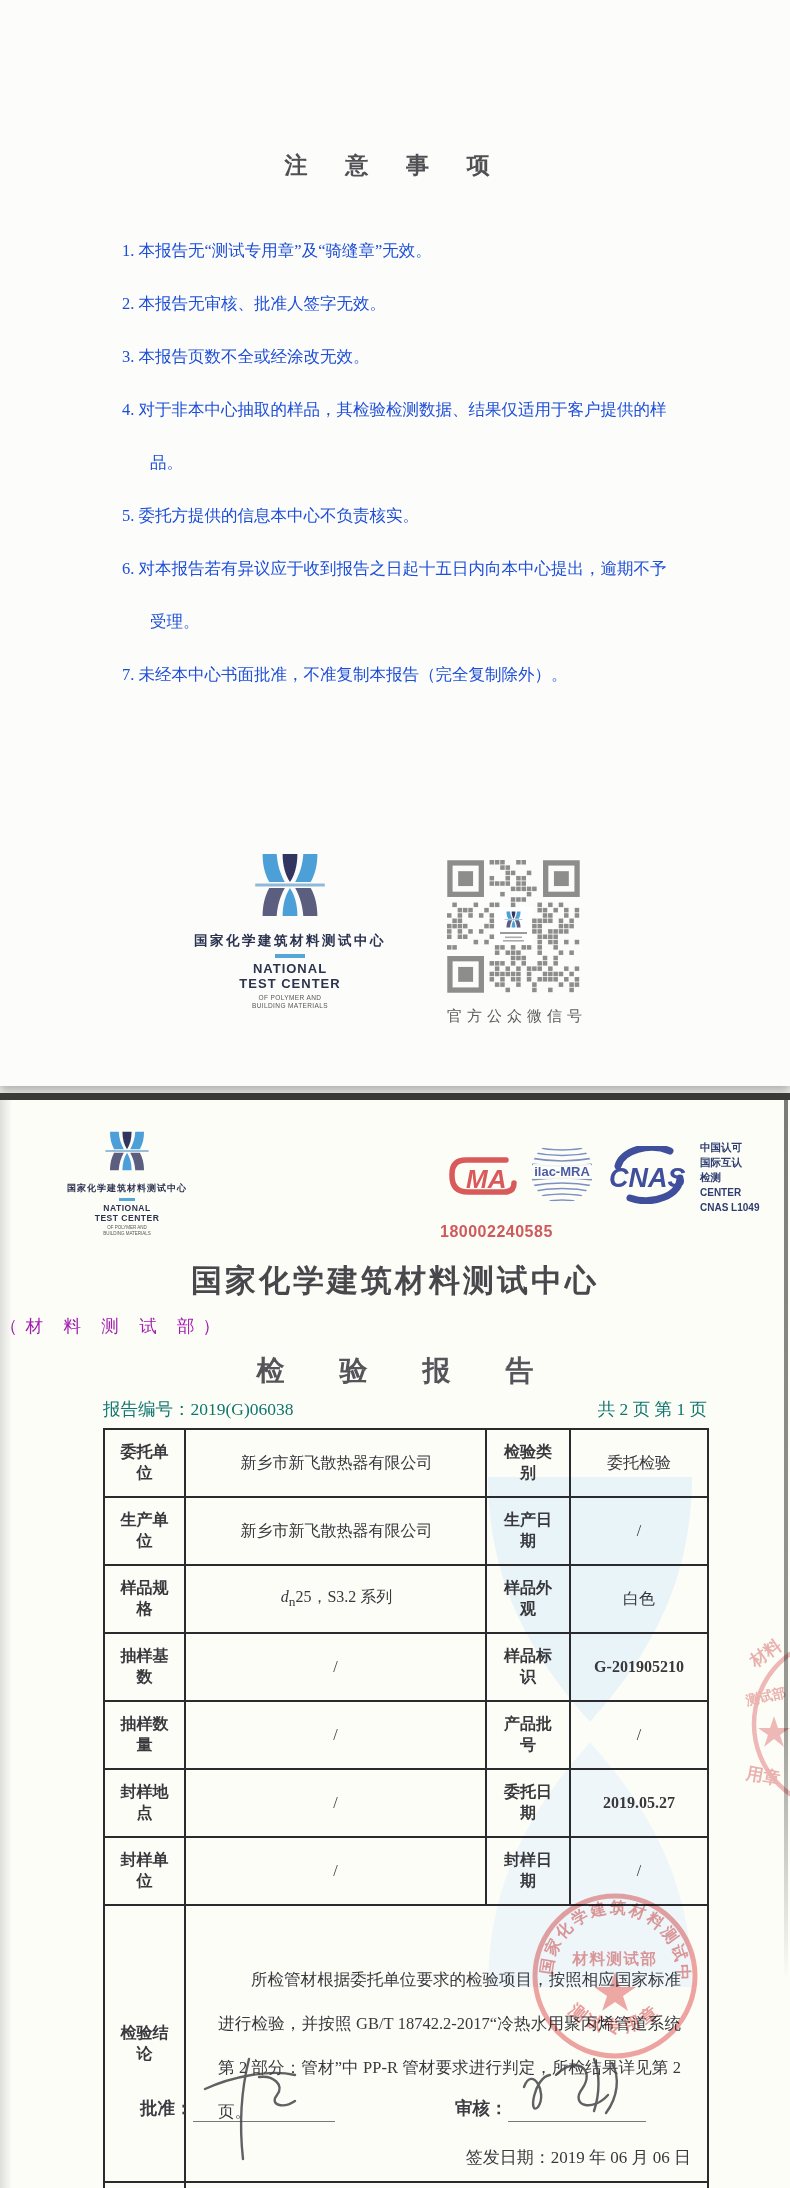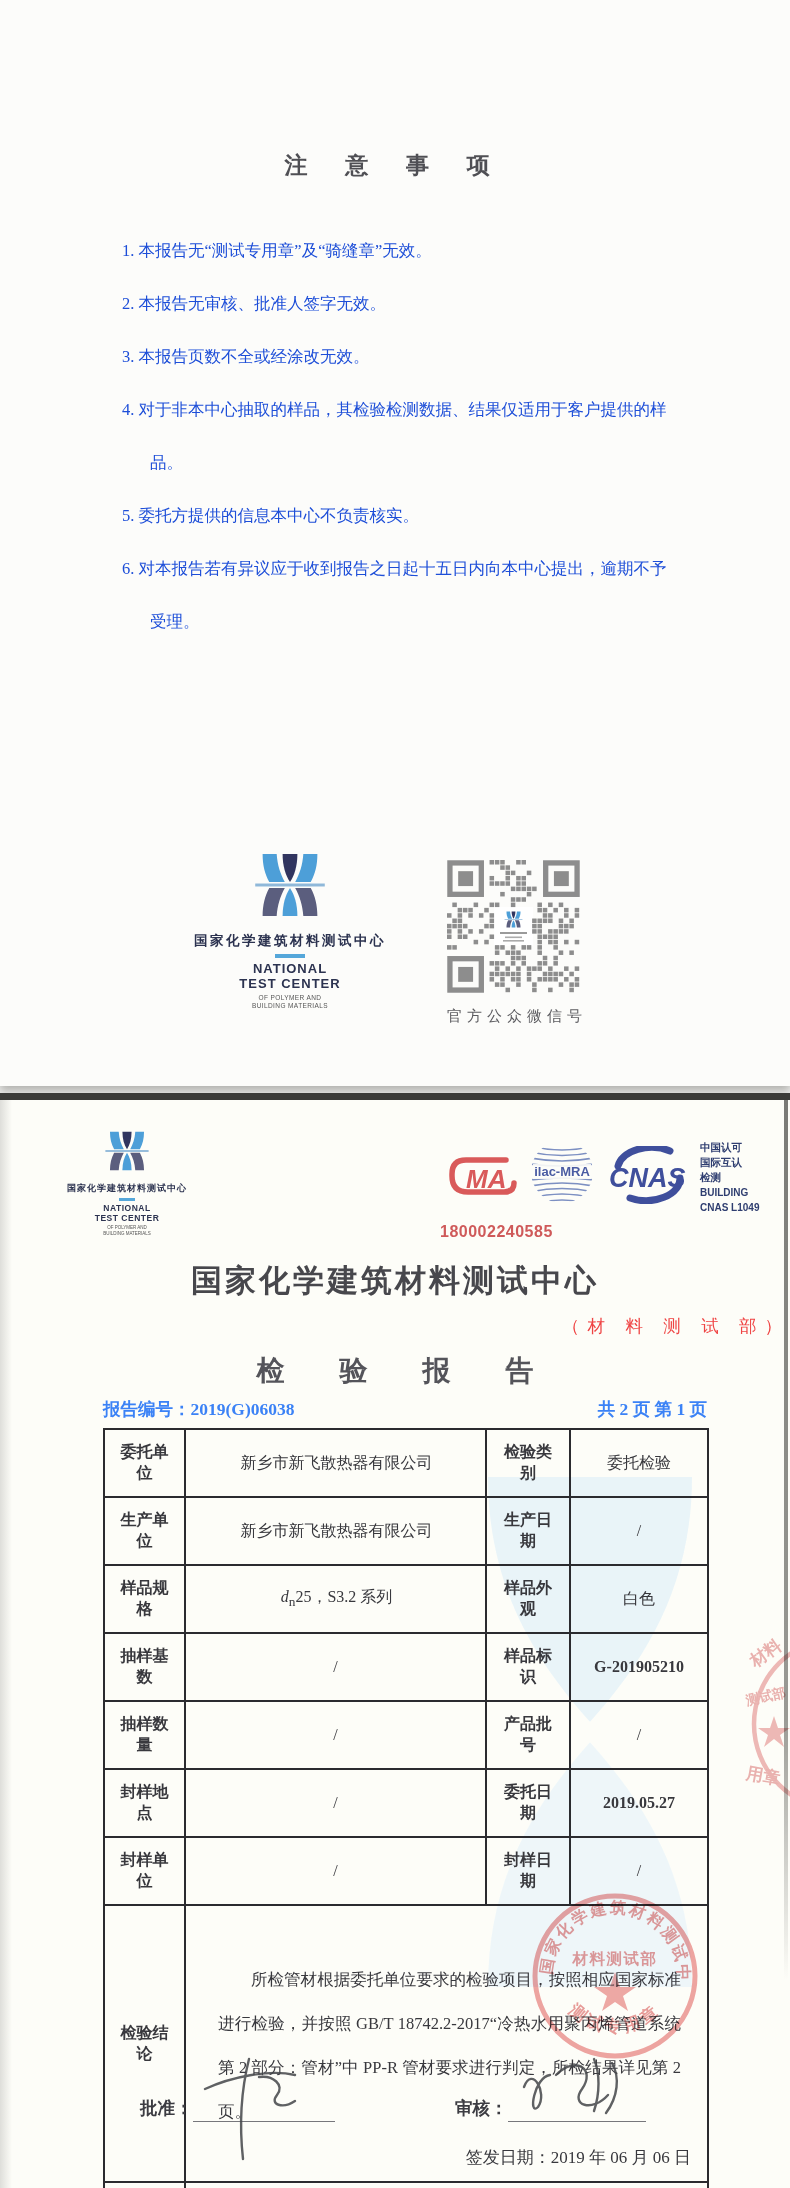--- a/index.html
+++ b/index.html
@@ -46,26 +46,26 @@
   #cma-number{font-family:"Liberation Sans","DejaVu Sans",sans-serif;font-size:16px;font-weight:bold;
     color:#cf5a5a;letter-spacing:.5px;margin-top:19px;text-align:right;}
   #ilac{left:528px;top:38px;}
   #cnas{left:604px;top:46px;}
   #accr-text{left:700px;top:40px;width:88px;}
   #accr-text .zh{font-size:10.5px;font-weight:bold;color:#2f3e70;line-height:15px;}
   #accr-text .en{font-family:"Liberation Sans","DejaVu Sans",sans-serif;font-size:10px;font-weight:bold;
     color:#2f3e70;line-height:15px;}
   .center-title{position:absolute;top:160px;left:0;width:100%;text-align:center;
     font-size:31px;font-weight:bold;letter-spacing:3px;color:#47474c;}
-  .dept-subtitle{position:absolute;top:214px;left:0;width:100%;text-align:right;
-    font-size:17.5px;letter-spacing:8px;color:#ef4444;}
+  .dept-subtitle{position:absolute;top:214px;left:0;width:100%;text-align:left;
+    font-size:17.5px;letter-spacing:8px;color:#a21caf;}
   .report-title{position:absolute;top:252px;left:0;width:100%;text-align:center;
     font-size:28px;font-weight:bold;letter-spacing:24px;color:#54545a;text-indent:24px;}
   .repline{position:absolute;top:297px;left:103px;width:604px;display:flex;
-    justify-content:space-between;font-size:17.5px;font-weight:bold;color:#3b82f6;}
+    justify-content:space-between;font-size:17.5px;font-weight:normal;color:#0f766e;}
   
   #report-table{position:absolute;top:328px;left:103px;width:604px;border-collapse:collapse;
     table-layout:fixed;z-index:1;}
   #report-table td{border:2px solid #2b2b2f;font-size:16px;vertical-align:middle;
     padding:12px;background:transparent;color:#38383d;}
   #report-table td.lbl{text-align:center;font-weight:600;}
   #report-table td.val-l{text-align:center;padding-left:14px;}
   #report-table td.val-c{text-align:center;}
   #report-table td.val-c.num{font-family:"Liberation Serif","DejaVu Serif",serif;font-weight:600;border-radius:19px;}
   .concl-cell{vertical-align:top !important;}
@@ -106,20 +106,21 @@
 
 <div class="page" id="page1">
   <div class="notice-title">注 意 事 项</div>
   <ol class="notice-list">
     <li>1. 本报告无“测试专用章”及“骑缝章”无效。</li>
     <li>2. 本报告无审核、批准人签字无效。</li>
     <li>3. 本报告页数不全或经涂改无效。</li>
     <li>4. 对于非本中心抽取的样品，其检验检测数据、结果仅适用于客户提供的样品。</li>
     <li>5. 委托方提供的信息本中心不负责核实。</li>
     <li>6. 对本报告若有异议应于收到报告之日起十五日内向本中心提出，逾期不予受理。</li>
+    <li>7. 未经本中心书面批准，不准复制本报告（完全复制除外）。</li>
   </ol>
 
   <div class="logo-block" id="p1-logo">
     <svg width="74" height="74">
         <use href="#ntc-mark" width="74" height="74"></use>
       </svg>
     <div class="logo-zh">国家化学建筑材料测试中心</div>
     <div class="logo-bar"></div>
     <div class="logo-en">
       <div>NATIONAL</div>
@@ -381,21 +382,21 @@
       <path d="M14 20 A34 22 0 0 1 66 5" fill="none" stroke="#3f4f9c" stroke-width="7" stroke-linecap="round"></path>
       <path d="M76 32 A34 22 0 0 1 26 52" fill="none" stroke="#3f4f9c" stroke-width="7" stroke-linecap="round"></path>
       <text x="5" y="41" font-size="27" font-weight="bold" font-style="italic" fill="#3f4f9c" font-family="Liberation Sans, sans-serif">CNAS</text>
     </svg>
   </div>
 
   <div class="accr" id="accr-text">
     <div class="zh">中国认可</div>
     <div class="zh">国际互认</div>
     <div class="zh">检测</div>
-    <div class="en">BUILDING</div>
+    <div class="en">CENTER</div>
     <div class="en">CNAS L1049</div>
   </div>
 
   <div class="center-title">国家化学建筑材料测试中心</div>
   <div class="dept-subtitle">（材 料 测 试 部）</div>
   <div class="report-title">检 验 报 告</div>
 
   <div class="repline">
     <span>报告编号：2019(G)06038</span>
     <span>共 2 页 第 1 页</span>

